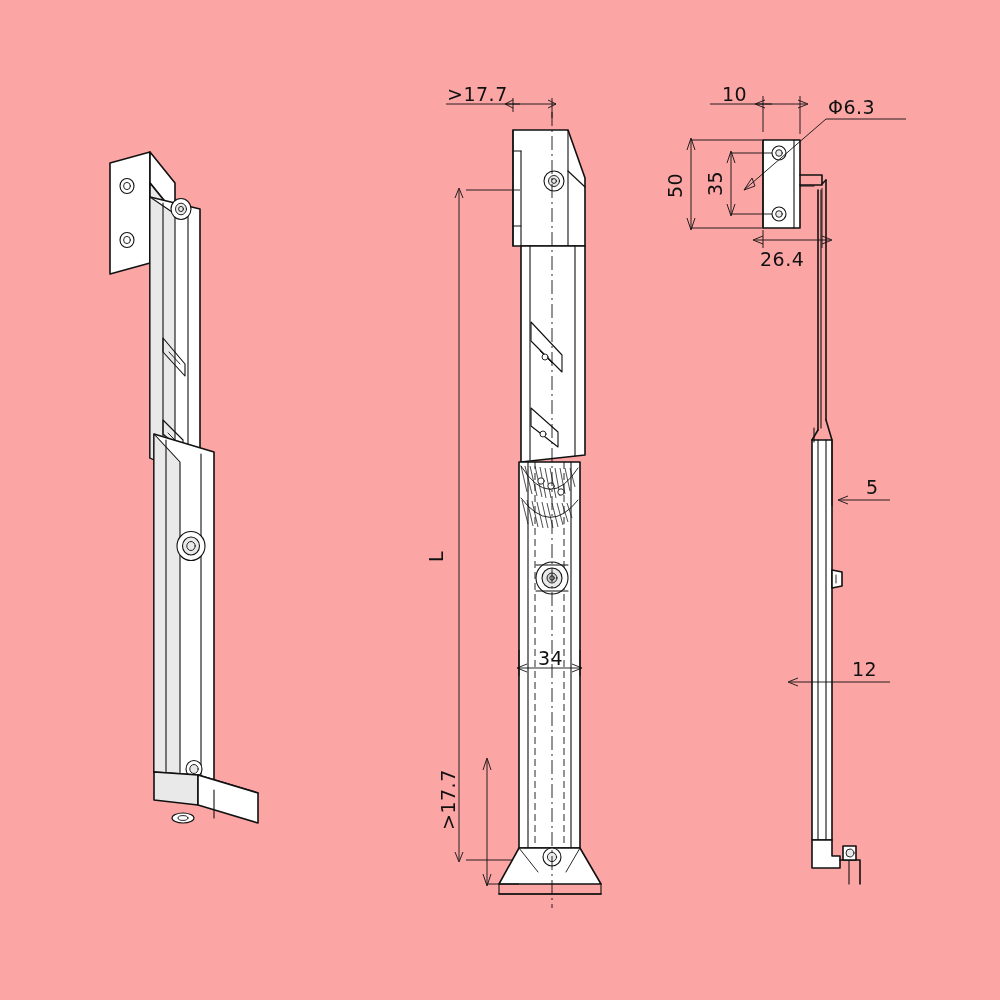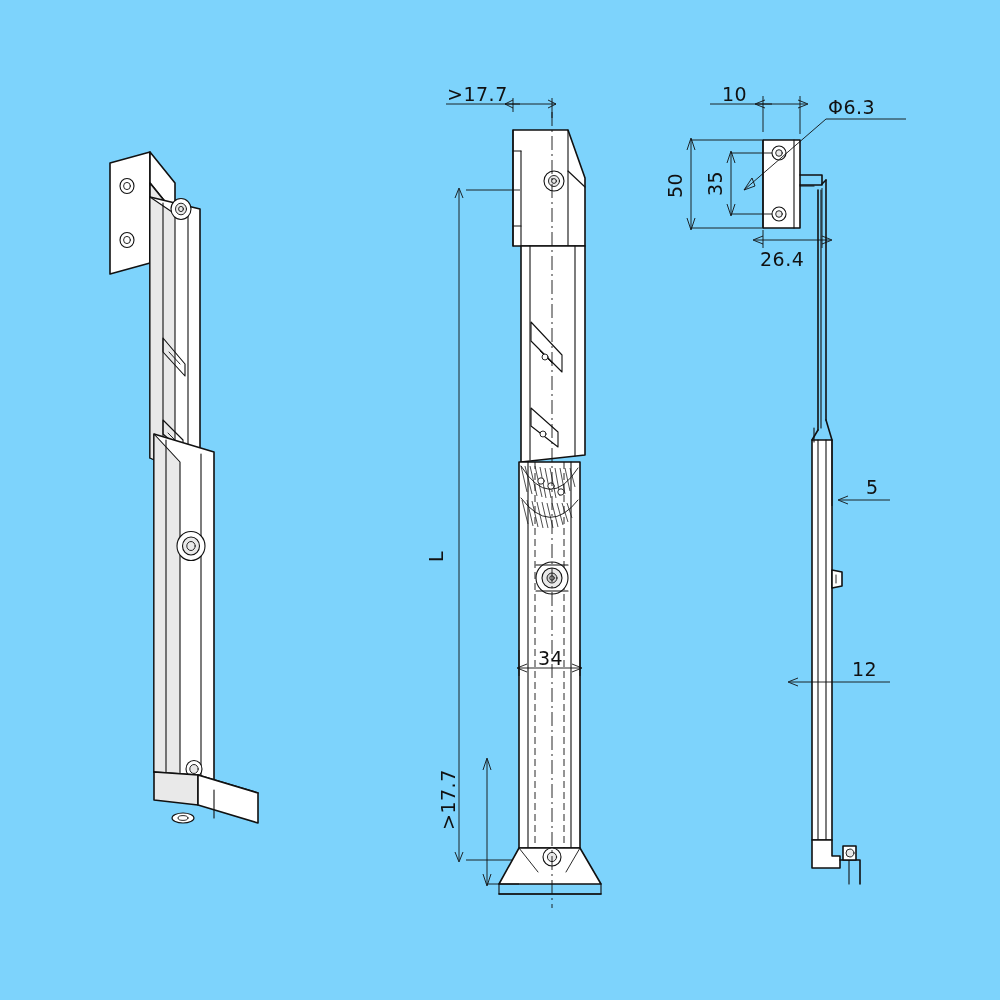--- a/index.html
+++ b/index.html
@@ -11,21 +11,21 @@
     width: 1000px;
     height: 1000px;
     font-family: "DejaVu Sans", sans-serif;
     color: #1a1a1a;
     overflow: hidden;
   }
   #sheet {
     position: relative;
     width: 1000px;
     height: 1000px;
-    background: #7dd3fc;
+    background: #fca5a5;
   }
   svg.drawing {
     position: absolute;
     left: 0;
     top: 0;
     width: 1000px;
     height: 1000px;
   }
   .dimtext {
     font-family: "DejaVu Sans", sans-serif;

